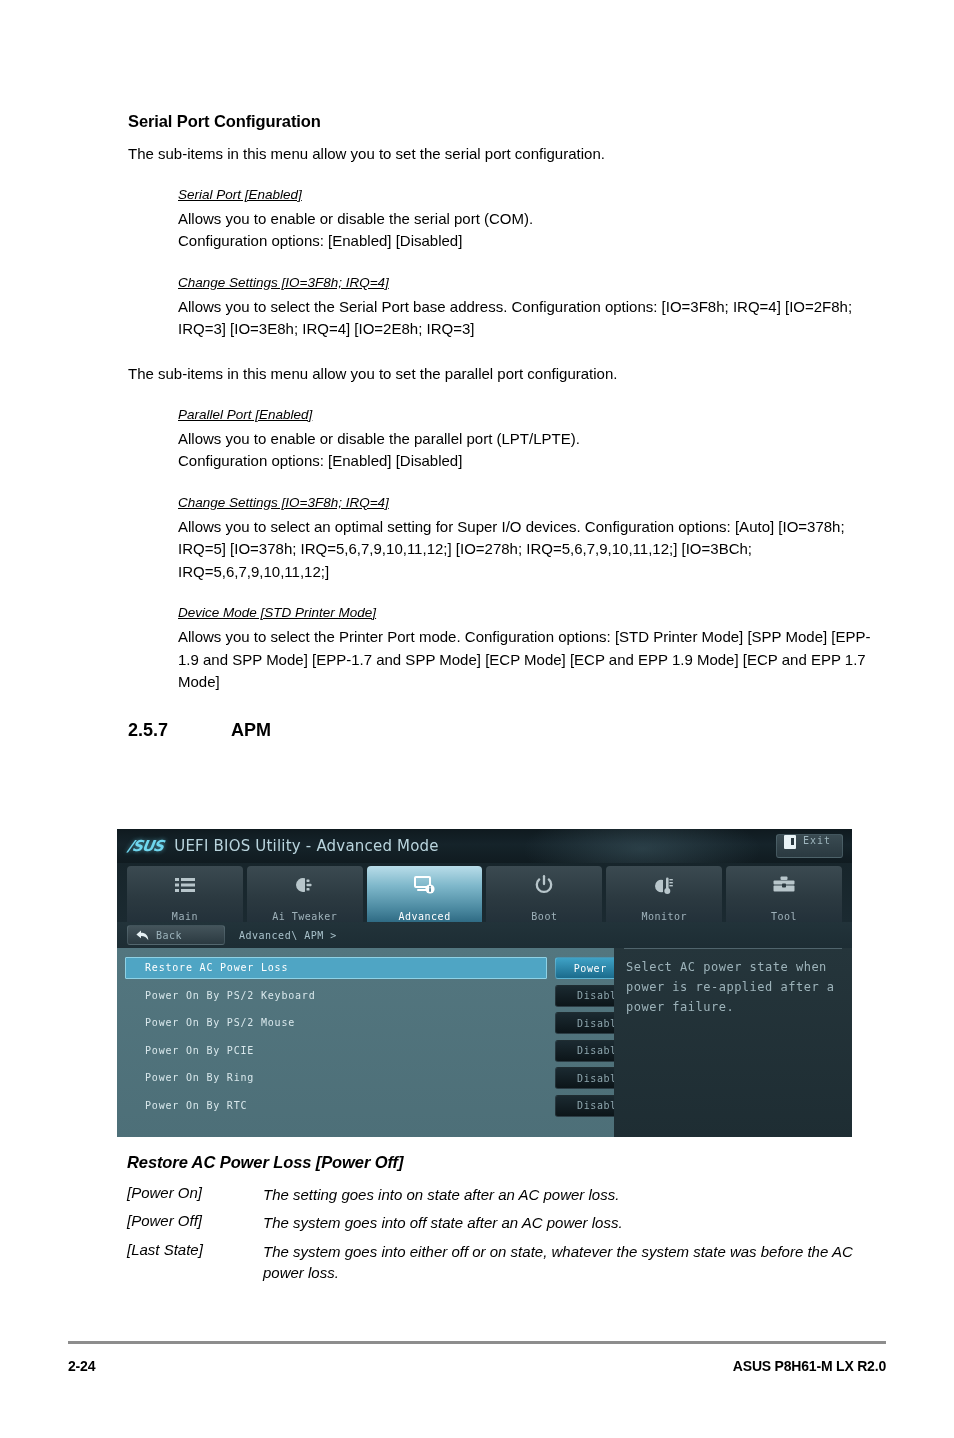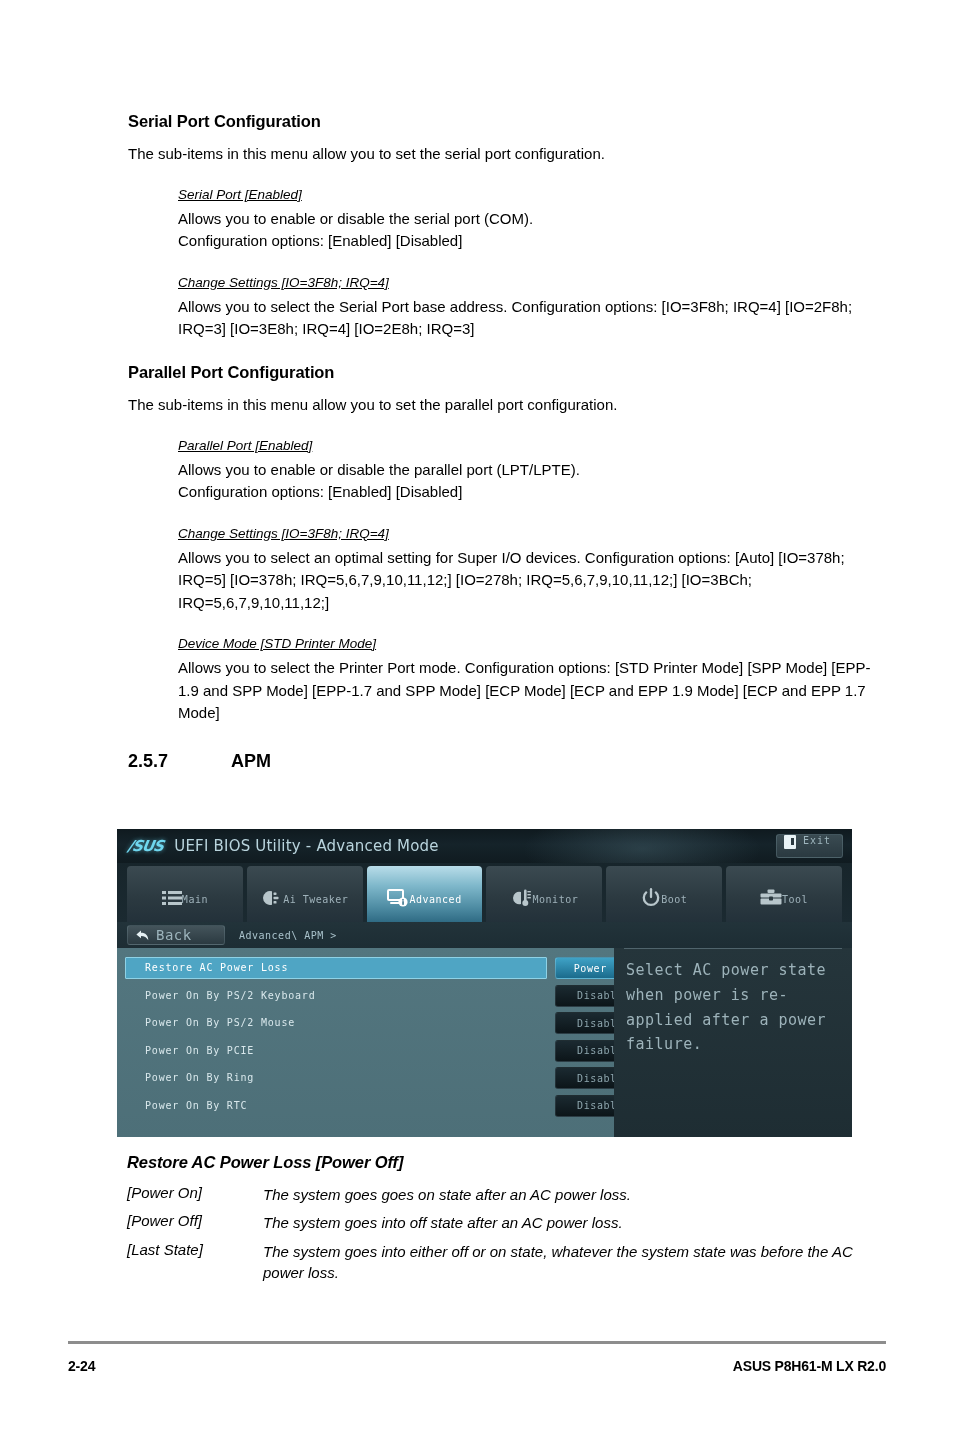--- a/index.html
+++ b/index.html
@@ -146,23 +146,23 @@
     height: 56px;
     padding: 3px 10px 0 10px;
     gap: 4px;
     background: linear-gradient(180deg,#17252b 0%, #1b2a31 100%);
   }
   .tab {
     flex: 1;
     border-radius: 4px 4px 0 0;
     background: linear-gradient(180deg, #3b4a51 0%, #2c3a41 55%, #23313a 100%);
     display: flex;
-    flex-direction: row;
-    align-items: center;
-    justify-content: center;
+    flex-direction: column;
+    align-items: center;
+    justify-content: space-between;
     padding-top: 7px;
     position: relative;
   }
   .tab.active {
     background: linear-gradient(180deg, #b9dde9 0%, #7fb8cb 35%, #4d8ba2 75%, #2f6b84 100%);
   }
   .tab .t-icon {
     height: 24px;
     display: flex;
     align-items: center;
@@ -191,21 +191,21 @@
     width: 98px; height: 20px;
     border-radius: 3px;
     background: linear-gradient(180deg,#44545b 0%, #2b3a41 100%);
     border: 1px solid rgba(150,180,190,0.2);
     display: flex;
     align-items: center;
     gap: 7px;
     padding-left: 8px;
     box-sizing: border-box;
   }
-  .back-label { font-size: 14px; color: #9db4bc; letter-spacing: 0.5px; }
+  .back-label { font-size: 10px; color: #9db4bc; letter-spacing: 0.5px; }
   .crumb { font-size: 10px; color: #a9c2cb; letter-spacing: 0.5px; }
 
   
   .bios-body { display: flex; height: 192px; }
   .list-pane {
     width: 497px;
     background: linear-gradient(180deg,#53767f 0%, #4d6f78 100%);
     padding: 6px 0 0 0;
     position: relative;
   }
@@ -257,21 +257,21 @@
     position: relative;
   }
   .help-pane::before {
     content:"";
     position:absolute;
     left:10px; right:10px; top:0;
     height:1px;
     background: rgba(160,190,200,0.35);
   }
   .help-text {
-    font-size: 15px;
+    font-size: 12px;
     line-height: 1.65;
     color: #9db3ba;
     letter-spacing: 0.5px;
   }
 
   
   .doc2 {
     position: absolute;
     left: 127px;
     top: 1153px;
@@ -325,21 +325,20 @@
       <span class="item-title">Serial Port [Enabled]</span>
       <p class="item-body">
         <span>Allows you to enable or disable the serial port (COM).</span><br>
         <span>Configuration options: [Enabled] [Disabled]</span>
       </p>
 
       <span class="item-title">Change Settings [IO=3F8h; IRQ=4]</span>
       <p class="item-body">Allows you to select the Serial Port base address. Configuration options: [IO=3F8h; IRQ=4] [IO=2F8h; IRQ=3] [IO=3E8h; IRQ=4] [IO=2E8h; IRQ=3]</p>
     </div>
 
-    <h2 class="sec-head">Parallel Port Configuration</h2>
     <p class="body-text">The sub-items in this menu allow you to set the parallel port configuration.</p>
 
     <div class="indent">
       <span class="item-title">Parallel Port [Enabled]</span>
       <p class="item-body">
         <span>Allows you to enable or disable the parallel port (LPT/LPTE).</span><br>
         <span>Configuration options: [Enabled] [Disabled]</span>
       </p>
 
       <span class="item-title">Change Settings [IO=3F8h; IRQ=4]</span>
@@ -402,44 +401,44 @@
             <circle cx="16" cy="14" r="4.6" fill="currentColor" stroke="none"></circle>
             <circle cx="16" cy="11.8" r="0.85" fill="#2f6b84" stroke="none"></circle>
             <rect x="15.3" y="13.2" width="1.5" height="3.6" fill="#2f6b84" stroke="none"></rect>
           </svg>
         </span>
         <span class="t-label">Advanced</span>
       </div>
 
       <div class="tab">
         <span class="t-icon">
+          <svg width="20" height="20" viewBox="0 0 20 20" fill="none" stroke="currentColor" stroke-width="2.3" stroke-linecap="round">
+            <path d="M5.2 4.4 A7.2 7.2 0 1 0 14.8 4.4"></path>
+            <path d="M10 1.2 V9"></path>
+          </svg>
+        </span>
+        <span class="t-label">Boot</span>
+      </div>
+
+      <div class="tab">
+        <span class="t-icon">
           <svg width="22" height="19" viewBox="0 0 22 19" fill="currentColor">
             <path d="M2 10 A6.2 6.2 0 0 1 10 4 L10 16 A6.2 6.2 0 0 1 2 10 Z"></path>
             <rect x="13" y="1.5" width="2.6" height="12" rx="1.3"></rect>
             <circle cx="14.3" cy="15" r="3"></circle>
             <rect x="16.4" y="3" width="3.4" height="1.4"></rect>
             <rect x="16.4" y="6" width="3.4" height="1.4"></rect>
             <rect x="16.4" y="9" width="3.4" height="1.4"></rect>
           </svg>
         </span>
         <span class="t-label">Monitor</span>
       </div>
 
       <div class="tab">
         <span class="t-icon">
-          <svg width="20" height="20" viewBox="0 0 20 20" fill="none" stroke="currentColor" stroke-width="2.3" stroke-linecap="round">
-            <path d="M5.2 4.4 A7.2 7.2 0 1 0 14.8 4.4"></path>
-            <path d="M10 1.2 V9"></path>
-          </svg>
-        </span>
-        <span class="t-label">Boot</span>
-      </div>
-
-      <div class="tab">
-        <span class="t-icon">
           <svg width="22" height="18" viewBox="0 0 22 18" fill="currentColor">
             <rect x="7.5" y="0.5" width="7" height="3.4" rx="1"></rect>
             <rect x="0.5" y="4.5" width="21" height="4" rx="1"></rect>
             <rect x="0.5" y="9.6" width="21" height="6" rx="1"></rect>
             <rect x="9" y="7.6" width="4" height="4" rx="0.8" fill="#2c3a41"></rect>
           </svg>
         </span>
         <span class="t-label">Tool</span>
       </div>
     </div>
@@ -495,21 +494,21 @@
         <div class="help-text">Select AC power state when power is re-applied after a power failure.</div>
       </div>
     </div>
   </div>
 
   <div class="doc2">
     <h2 class="sec-head">Restore AC Power Loss [Power Off]</h2>
 
     <div class="def-row">
       <span class="def-key">[Power On]</span>
-      <span class="def-val">The system goes goes on state after an AC power loss.</span>
+      <span class="def-val">The setting goes into on state after an AC power loss.</span>
     </div>
     <div class="def-row">
       <span class="def-key">[Power Off]</span>
       <span class="def-val">The system goes into off state after an AC power loss.</span>
     </div>
     <div class="def-row">
       <span class="def-key">[Last State]</span>
       <span class="def-val">The system goes into either off or on state, whatever the system state was before the AC power loss.</span>
     </div>
   </div>

